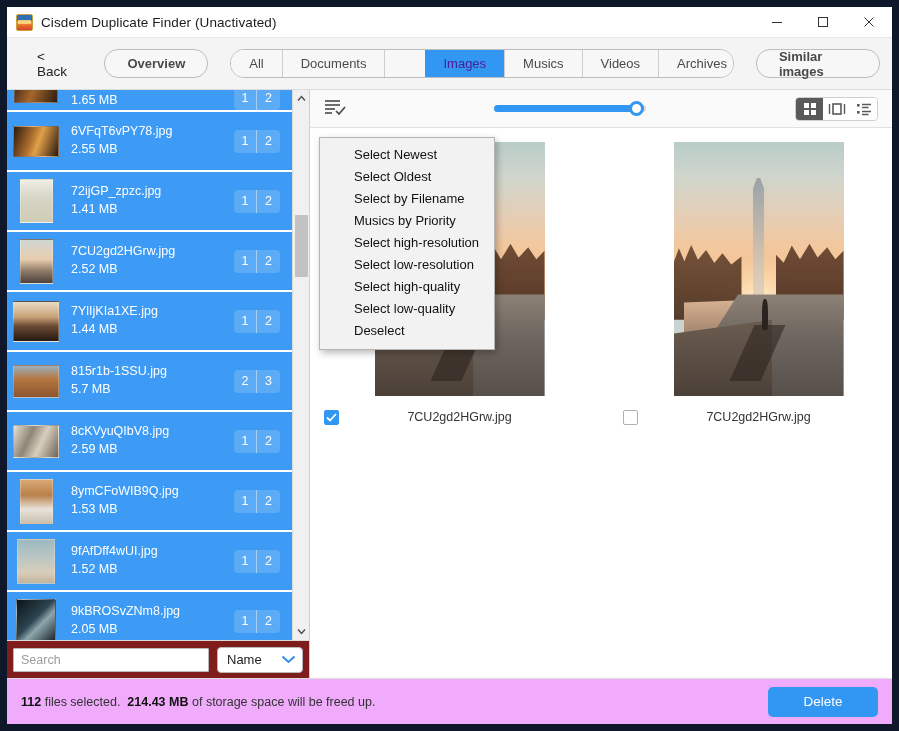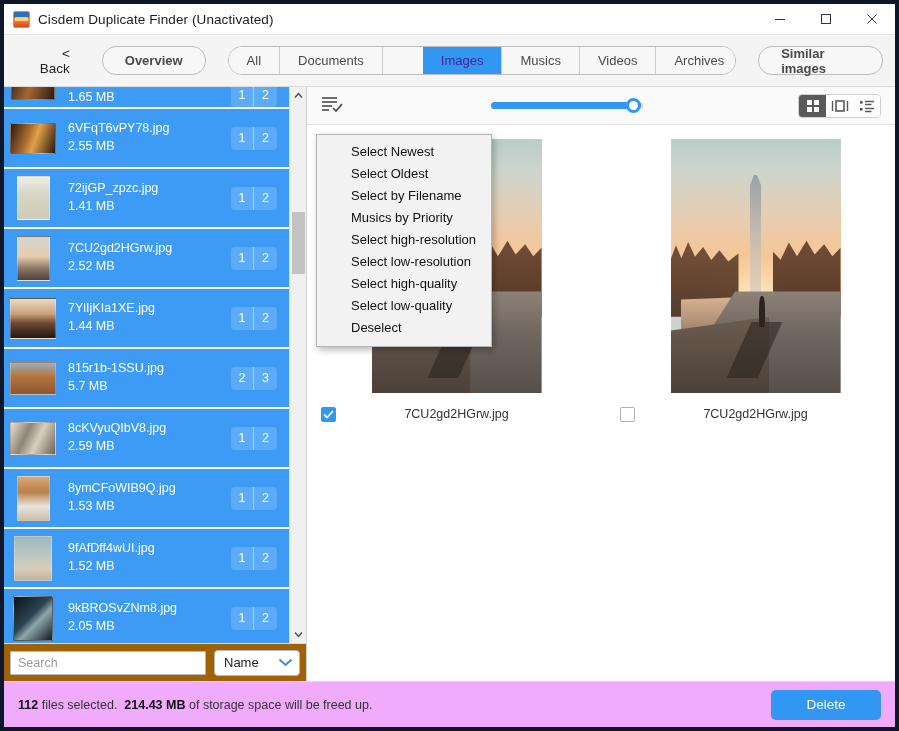--- a/index.html
+++ b/index.html
@@ -6,21 +6,21 @@
   html, body {
     width: 899px; height: 731px;
     font-family: "Liberation Sans", sans-serif;
     overflow: hidden;
     background: #ffffff;
   }
   #app {
     width: 899px; height: 731px;
     position: relative;
     display: flex; flex-direction: column;
-    border: 4px solid #0f172a;
+    border: 7px solid #0f172a;
     background: #ffffff;
   }
 
   
   .titlebar {
     height: 31px; flex: 0 0 31px;
     display: flex; align-items: center;
     background: #ffffff;
     border-bottom: 1px solid #e6e6e6;
   }
@@ -49,21 +49,20 @@
     height: 52px; flex: 0 0 52px;
     display: flex; align-items: center;
     background: #f4f4f4;
     border-bottom: 1px solid #dcdcdc;
     padding: 0 12px;
   }
   .back-btn {
     font-size: 13.5px; color: #222;
     padding: 6px 14px 6px 18px;
     margin-right: 18px;
-    text-align: right;
   }
   .pill {
     font-size: 13px; color: #4a4a4a;
     background: #f7f7f7;
     border: 1px solid #bdbdbd;
     border-radius: 14px;
     height: 29px; padding: 0 22px;
     display: flex; align-items: center; justify-content: center; font-weight: bold;
   }
   .overview-btn { margin-right: 22px; }
@@ -152,21 +151,21 @@
     position: absolute; left: 2px; width: 13px;
     top: 108px; height: 62px;
     background: #c2c2c2; border-radius: 1px;
   }
 
   
   .search-row {
     height: 38px; flex: 0 0 38px;
     display: flex; align-items: center;
     padding: 0 6px; gap: 8px;
-    background: #a16207;
+    background: #7f1d1d;
     border-top: 1px solid #dcdcdc;
   }
   .search-input {
     flex: 1 1 auto; height: 24px;
     border: 1px solid #b9b9b9; background: #ffffff;
     font-size: 12.5px; color: #333; padding: 0 7px;
     font-family: "Liberation Sans", sans-serif;
     border-radius: 1px;
   }
   .search-input::placeholder { color: #9b9b9b; }

